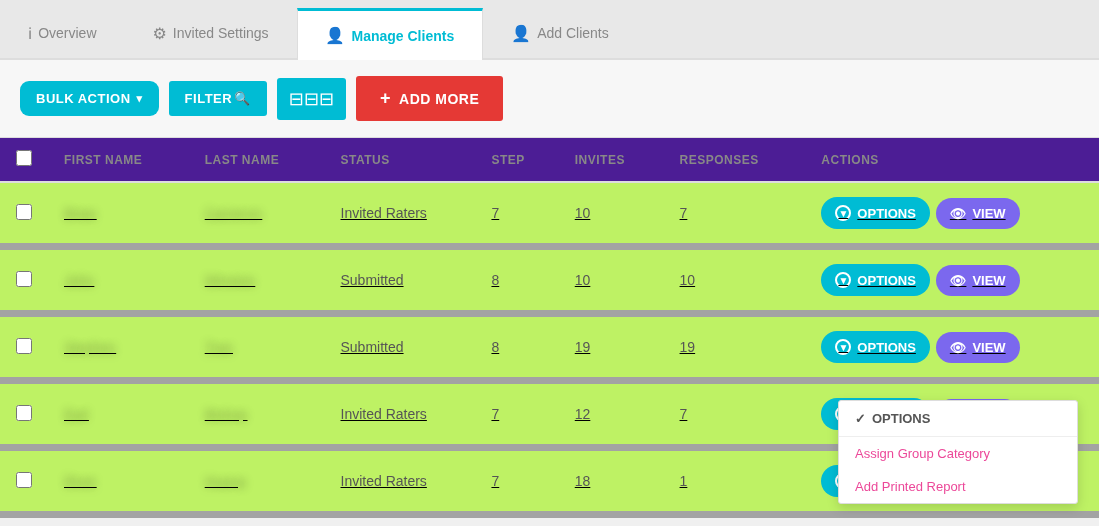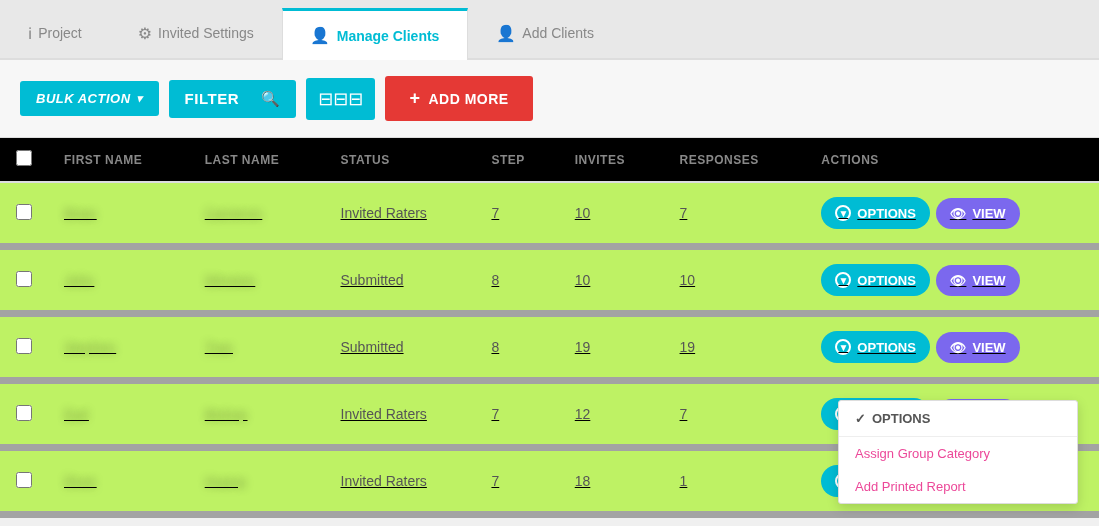--- a/index.html
+++ b/index.html
@@ -55,33 +55,32 @@
       align-items: center;
       gap: 6px;
       background: #00bcd4;
       color: #fff;
       border: none;
       padding: 10px 16px;
       font-size: 13px;
       font-weight: 700;
       letter-spacing: 0.5px;
       cursor: pointer;
-      border-radius: 3px;
-      text-transform: uppercase;
-      font-style: italic;
+      border-radius: 9px;
+      text-transform: uppercase;
     }
     .btn-filter {
       display: flex;
       align-items: center;
-      gap: 22px;
+      gap: 2px;
       background: #00bcd4;
       color: #fff;
       border: none;
       padding: 10px 16px;
-      font-size: 15px;
+      font-size: 13px;
       font-weight: 700;
       letter-spacing: 0.5px;
       cursor: pointer;
       border-radius: 3px;
       text-transform: uppercase;
     }
     .btn-columns {
       background: #00bcd4;
       color: #fff;
       border: none;
@@ -121,21 +120,21 @@
       background: #fff;
       overflow: visible;
       position: relative;
     }
     table {
       width: 100%;
       border-collapse: collapse;
       font-size: 14px;
     }
     thead tr {
-      background: #000000;
+      background: #4c1d95;
       border-bottom: 2px solid #ddd;
     }
     thead th {
       padding: 12px 16px;
       text-align: left;
       font-size: 12px;
       font-weight: 700;
       color: #888;
       letter-spacing: 0.5px;
       text-transform: uppercase;
@@ -229,21 +228,21 @@
     }
 
     .chevron-icon { font-size: 11px; }
   </style>
 </head>
 <body>
 
 <div class="tabs">
   <div class="tab">
     <span class="tab-icon">ℹ</span>
-    <span>Project</span>
+    <span>Overview</span>
   </div>
   <div class="tab">
     <span class="tab-icon">⚙</span>
     <span>Invited Settings</span>
   </div>
   <div class="tab active">
     <span class="tab-icon">👤</span>
     <span>Manage Clients</span>
   </div>
   <div class="tab">

